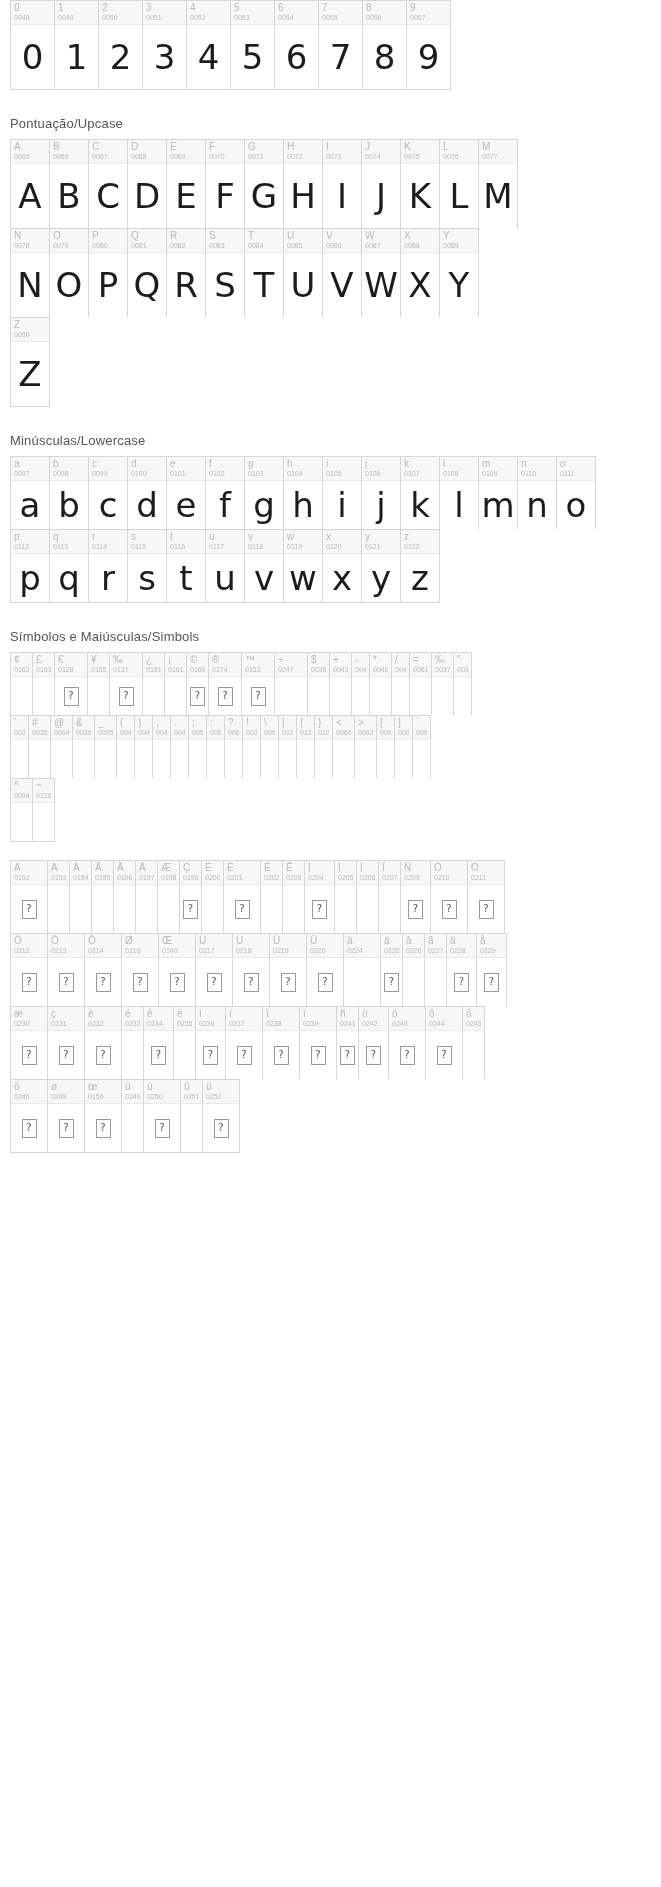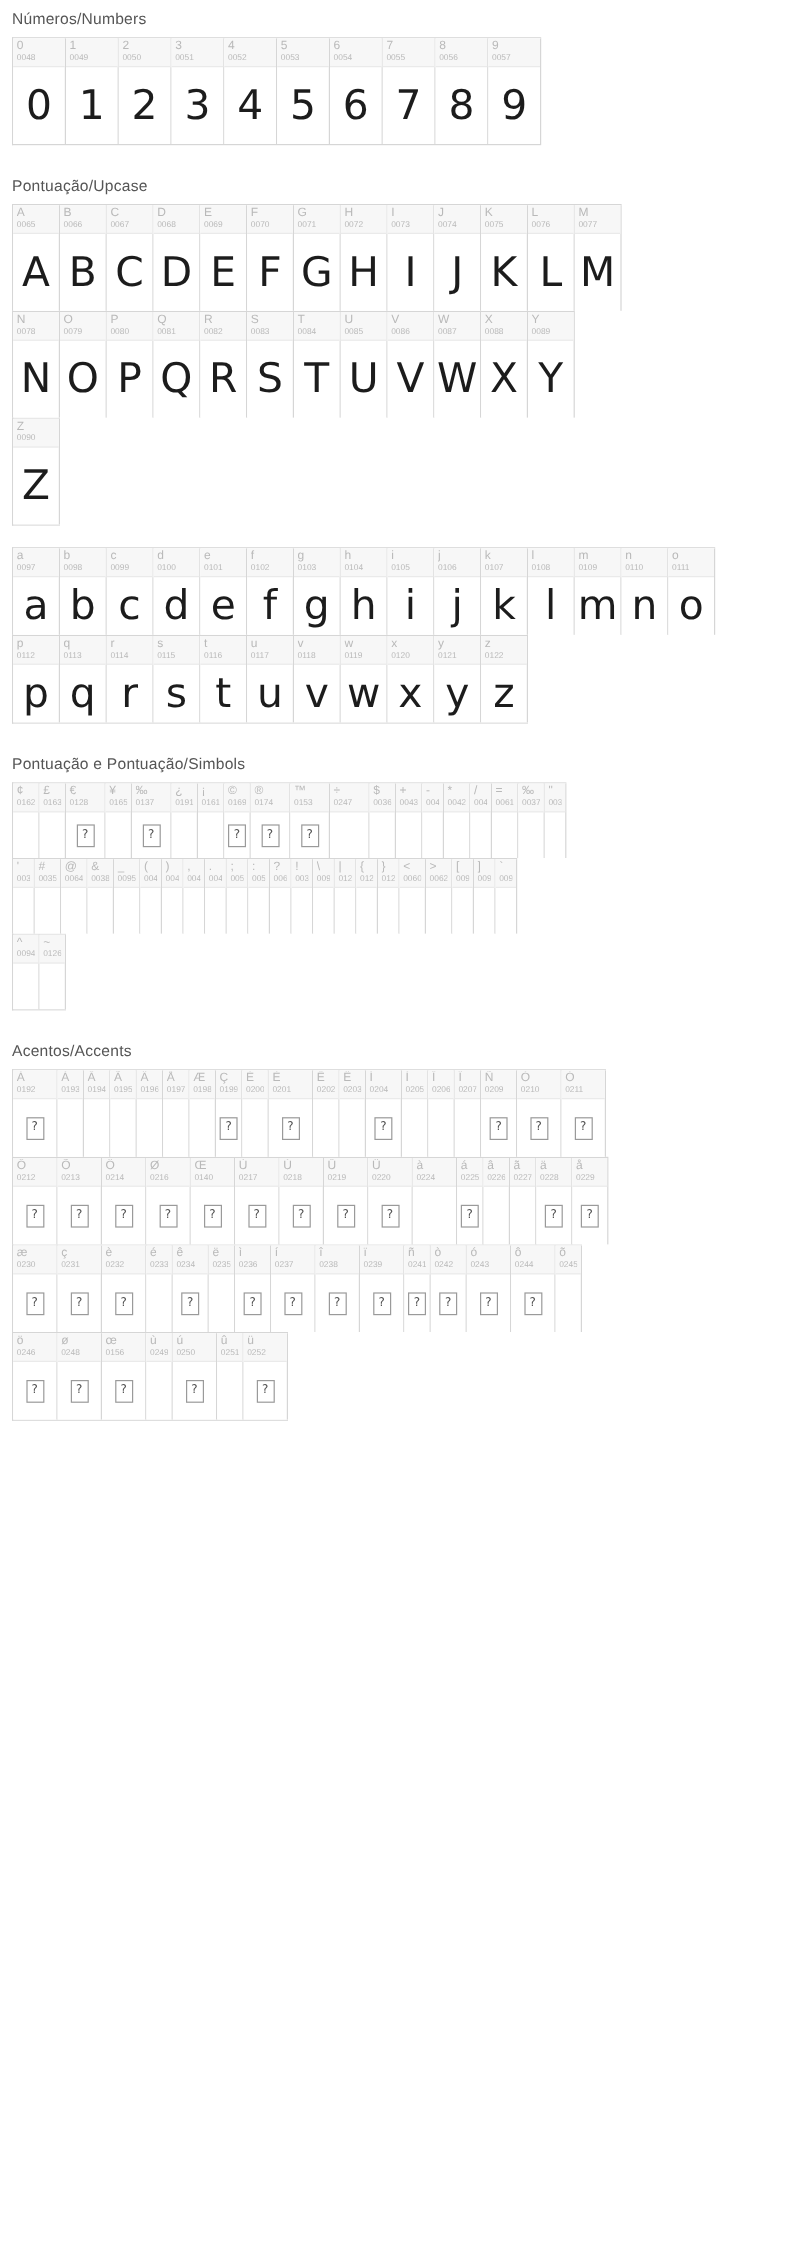--- a/index.html
+++ b/index.html
@@ -105,21 +105,20 @@
   .h-mid { height: 72px; }
   .h-sym { height: 62px; }
   .h-acc { height: 72px; }
 </style>
 </head>
 <body>
 
 <div class="page">
   <div id="sections-root">
       <div class="section">
-        <div class="section-title">Números/Numbers</div>
         <div class="rows">
           <div class="row h-big">
             <div class="cell" style="width: 44px;">
               <div class="head">
                 <span class="ch">0</span>
                 <span class="code">0048</span>
               </div>
               <div class="glyph">0</div>
             </div>
             <div class="cell" style="width: 44px;">
@@ -375,20 +374,21 @@
               <div class="head">
                 <span class="ch">Z</span>
                 <span class="code">0090</span>
               </div>
               <div class="glyph">Z</div>
             </div>
           </div>
         </div>
       </div>
       <div class="section">
+        <div class="section-title">Minúsculas/Lowercase</div>
         <div class="rows">
           <div class="row h-mid">
             <div class="cell" style="width: 39px;">
               <div class="head">
                 <span class="ch">a</span>
                 <span class="code">0097</span>
               </div>
               <div class="glyph">a</div>
             </div>
             <div class="cell" style="width: 39px;">
@@ -565,21 +565,21 @@
               <div class="head">
                 <span class="ch">z</span>
                 <span class="code">0122</span>
               </div>
               <div class="glyph">z</div>
             </div>
           </div>
         </div>
       </div>
       <div class="section">
-        <div class="section-title">Pontuação e Pontuação/Simbols</div>
+        <div class="section-title">Símbolos e Maiúsculas/Simbols</div>
         <div class="rows">
           <div class="row h-sym">
             <div class="cell" style="width: 22px;">
               <div class="head">
                 <span class="ch">¢</span>
                 <span class="code">0162</span>
               </div>
               <div class="glyph"></div>
             </div>
             <div class="cell" style="width: 22px;">
@@ -887,21 +887,20 @@
               <div class="head">
                 <span class="ch">~</span>
                 <span class="code">0126</span>
               </div>
               <div class="glyph"></div>
             </div>
           </div>
         </div>
       </div>
       <div class="section">
-        <div class="section-title">Acentos/Accents</div>
         <div class="rows">
           <div class="row h-acc">
             <div class="cell" style="width: 37px;">
               <div class="head">
                 <span class="ch">À</span>
                 <span class="code">0192</span>
               </div>
               <div class="glyph missing">
                 <span class="box">?</span>
               </div>

